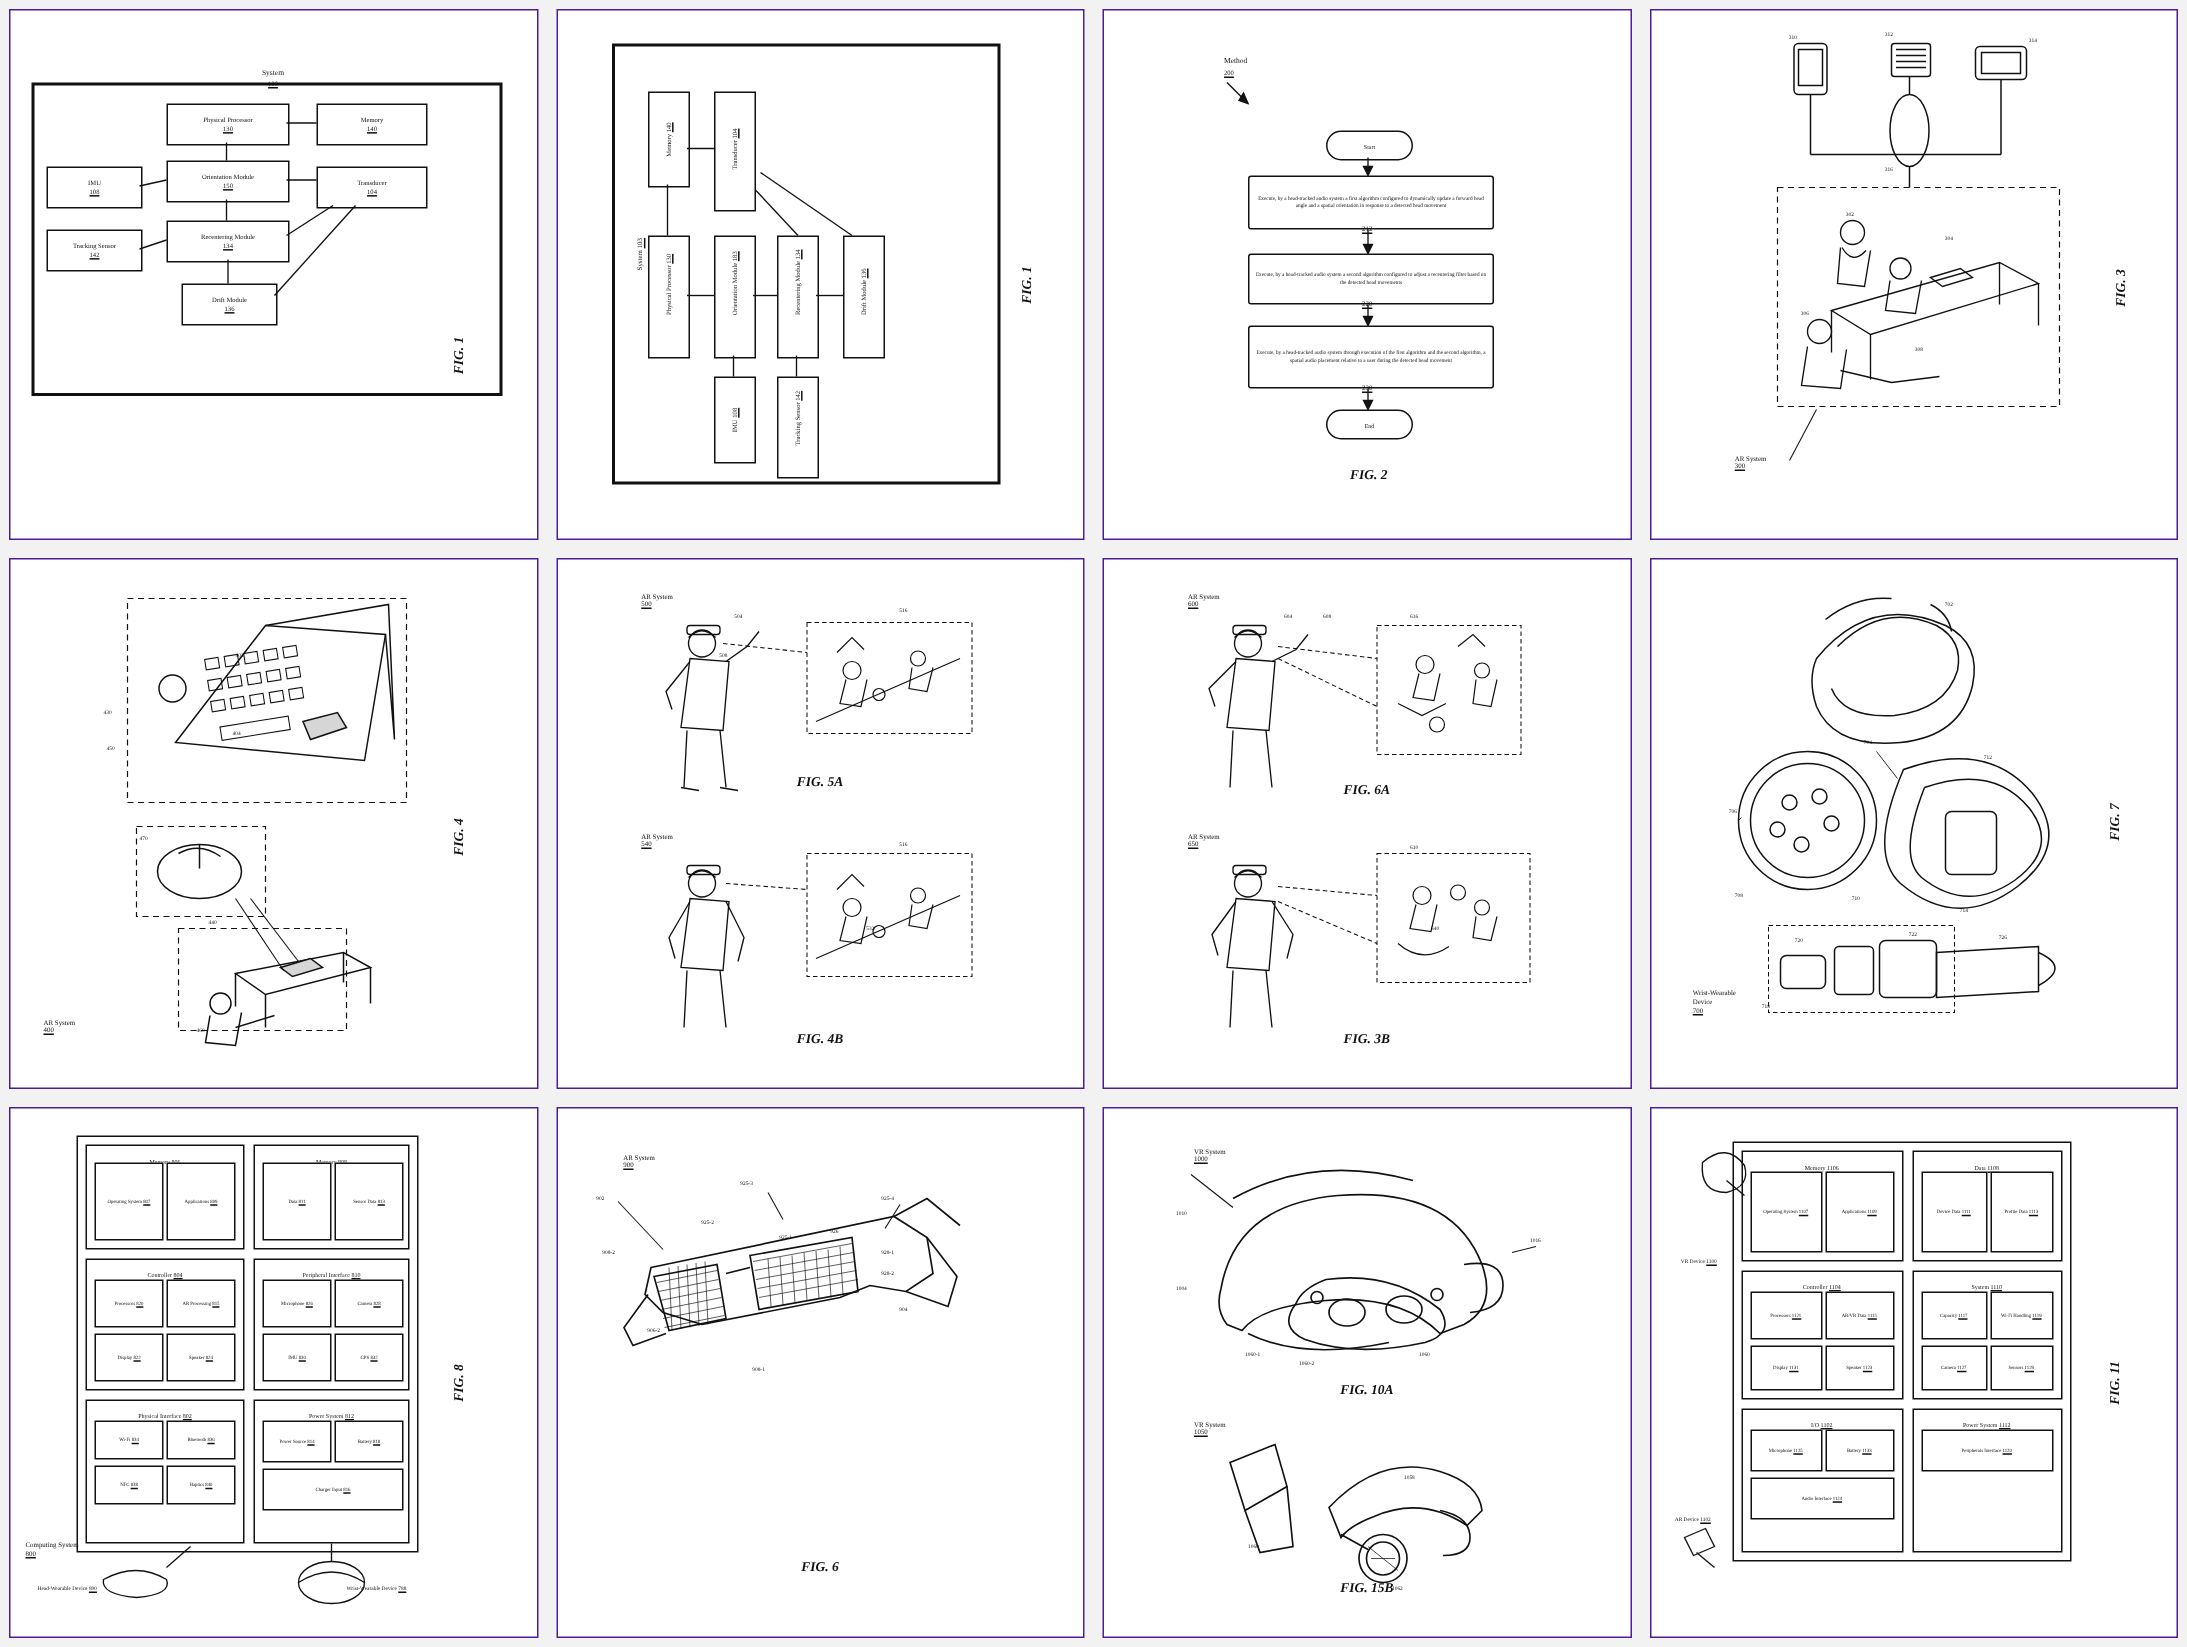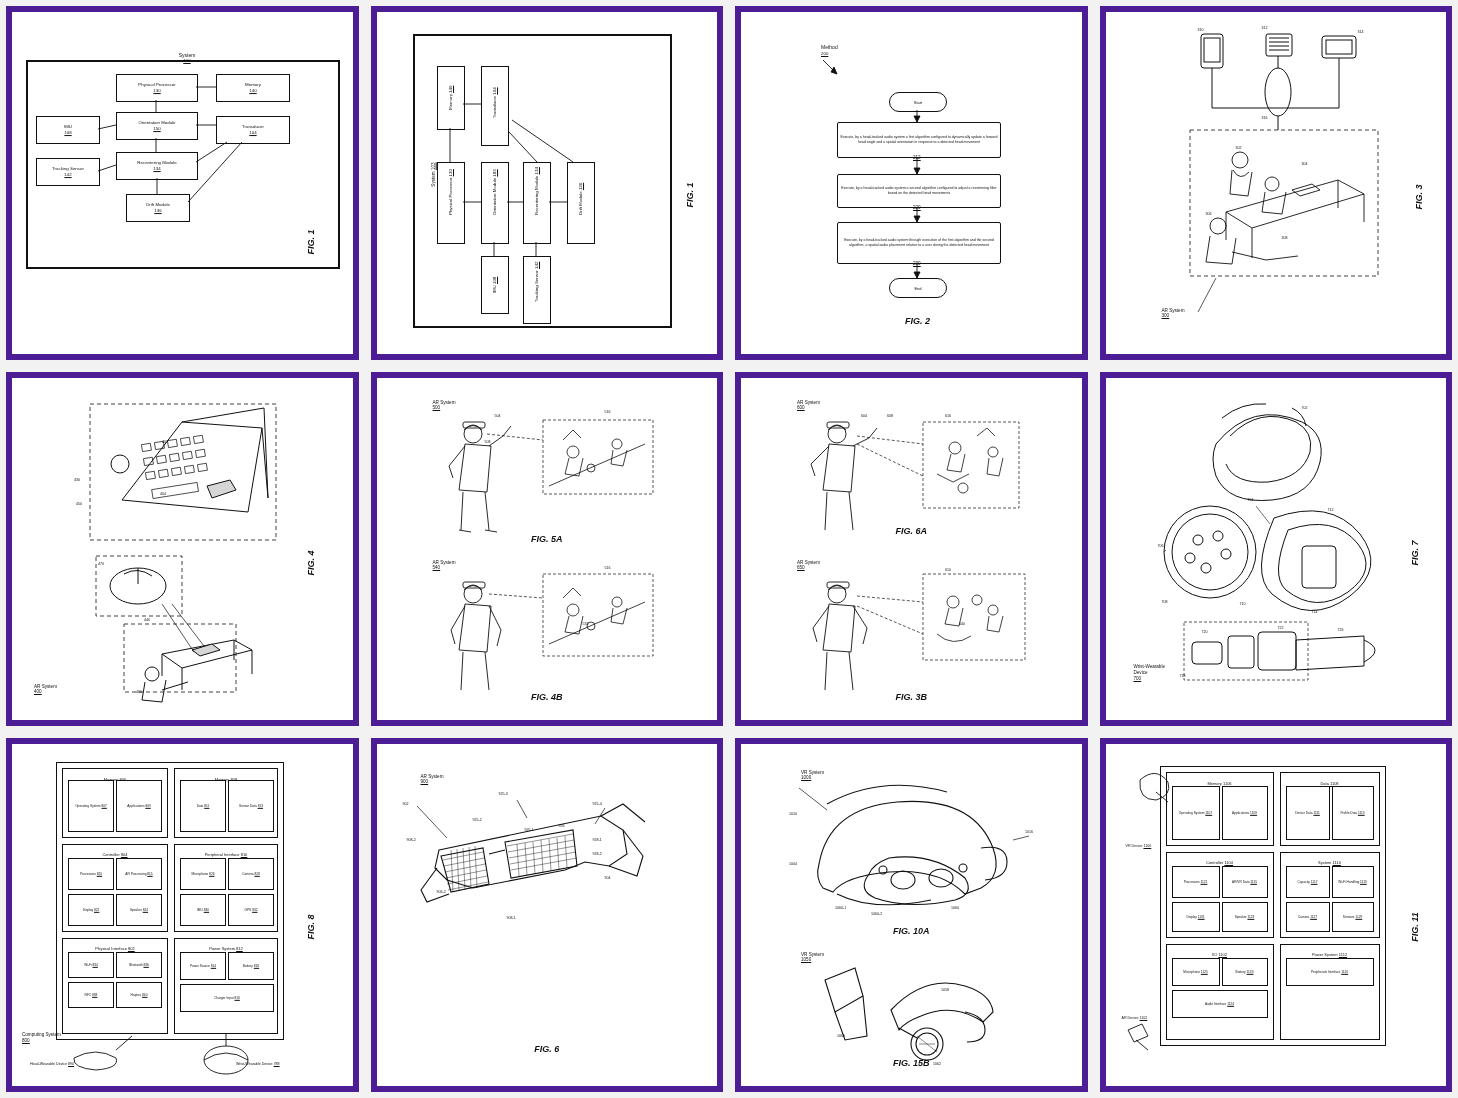--- a/index.html
+++ b/index.html
@@ -1,18 +1,18 @@
 <!DOCTYPE html>
 <html><head>
 <meta charset="utf-8">
 <style>
   html,body{margin:0;padding:0;background:#f2f2f2;}
   body{width:1458px;height:1098px;font-family:"Liberation Sans",sans-serif;}
   .sheet{width:1458px;height:1098px;display:grid;grid-template-columns:repeat(4,1fr);grid-template-rows:repeat(3,1fr);}
-  .cell{position:relative;background:#ffffff;border:6px solid #4c1d95;margin:6px;overflow:hidden;}
+  .cell{position:relative;background:#ffffff;border:1px solid #4c1d95;margin:6px;overflow:hidden;font-family:Liberation Serif, serif;}
   .figlabel{position:absolute;font-style:italic;font-weight:bold;font-size:9px;color:#111;}
   .rot{transform:rotate(-90deg);transform-origin:center center;}
   .box{position:absolute;border:1.4px solid #111;background:#fff;}
   .box .lbl{position:absolute;left:0;right:0;top:50%;transform:translateY(-50%);text-align:center;font-size:4.4px;line-height:1.35;color:#111;padding:0 1px;}
   .box.v .lbl{transform:translateY(-50%) rotate(-90deg);}
   .cap{position:absolute;font-size:4.6px;color:#111;}
   svg{position:absolute;left:0;top:0;overflow:visible;}
   .tiny{font-size:3.6px;}
   .flowbox{position:absolute;border:1.2px solid #111;border-radius:2px;background:#fff;font-size:3.5px;line-height:1.35;text-align:center;color:#111;padding:2px;box-sizing:border-box;display:flex;align-items:center;justify-content:center;}
   .term{position:absolute;border:1.2px solid #111;border-radius:999px;background:#fff;font-size:4px;display:flex;align-items:center;justify-content:center;color:#111;}
@@ -338,21 +338,21 @@
         <path d="M192 238 L188 254 L202 256 L206 238"></path>
         <circle cx="240" cy="224" r="5"></circle>
         <path d="M236 230 L234 244 L246 246 L250 230"></path>
         <circle cx="214" cy="248" r="4"></circle>
         <path d="M186 220 L196 210 L204 218"></path>
       </g>
     </svg>
     <div class="cap tiny" style="left:118px;top:36px;">504</div>
     <div class="cap tiny" style="left:228px;top:32px;">516</div>
     <div class="cap tiny" style="left:108px;top:62px;">508</div>
-    <div class="figcapbottom" style="top:156px;">FIG. 5A</div>
+    <div class="figcapbottom" style="top:143px;">FIG. 5A</div>
 
     <div class="cap" style="left:56px;top:182px;">
       <span>AR System</span><br><u>540</u>
     </div>
     <div class="cap tiny" style="left:228px;top:188px;">516</div>
     <div class="cap tiny" style="left:206px;top:244px;">532</div>
     <div class="figcapbottom" style="top:314px;">FIG. 4B</div>
   </div>
 
   <div class="cell">

